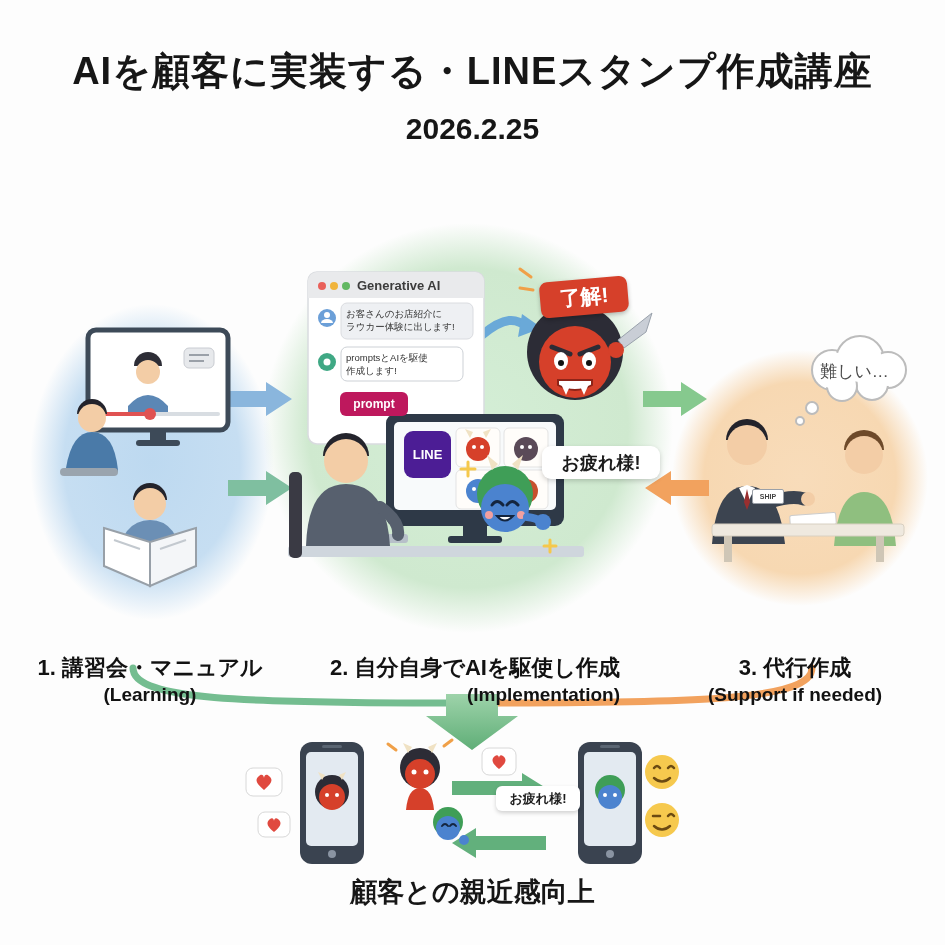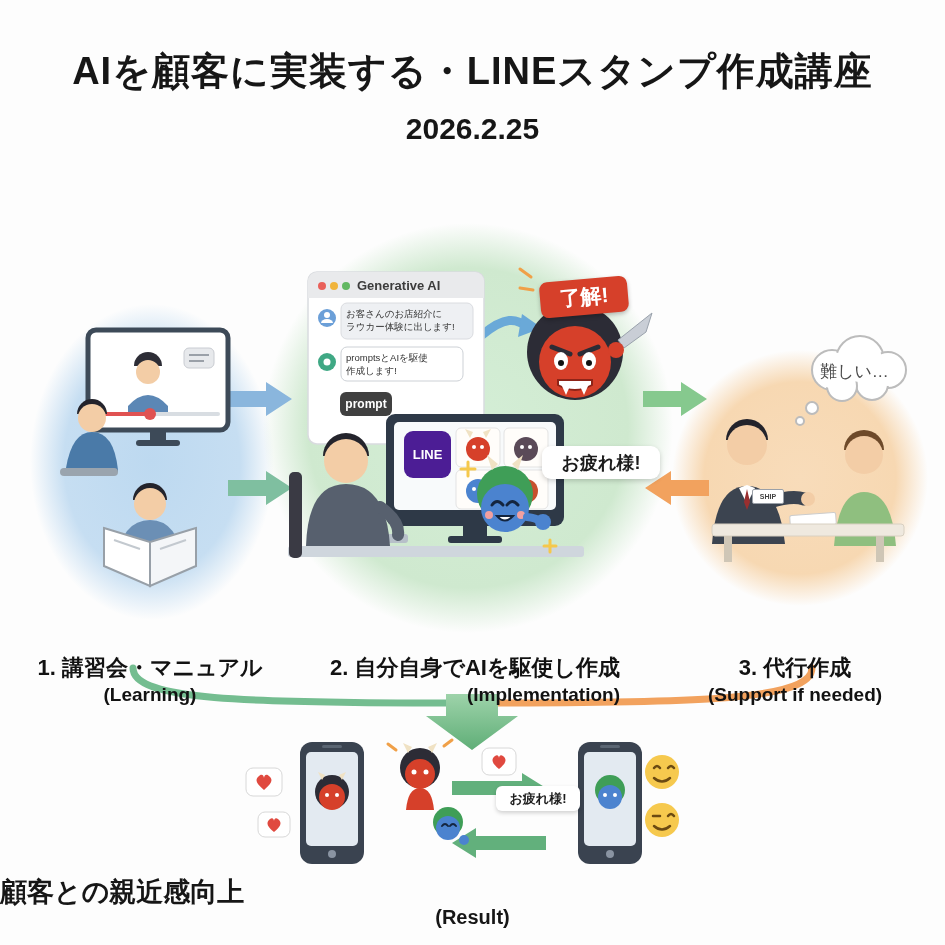--- a/index.html
+++ b/index.html
@@ -8,41 +8,41 @@
   .abs{position:absolute;}
   .ctr{display:flex;align-items:center;justify-content:center;text-align:center;}
   .preline{white-space:pre-line;}
   #title{top:46px;left:0;width:945px;text-align:center;font-size:38px;font-weight:800;letter-spacing:1px;}
   #date{top:112px;left:0;width:945px;text-align:center;font-size:30px;font-weight:800;}
   #bgsvg{top:0;left:0;z-index:0;}
   .ovl{z-index:2;}
   #genai-title{left:357px;top:278px;width:120px;font-size:13px;font-weight:700;color:#3c3c3c;}
   #user-msg{left:346px;top:307px;width:126px;font-size:9.5px;line-height:1.4;color:#333;}
   #ai-msg{left:346px;top:351px;width:114px;font-size:9.5px;line-height:1.4;color:#333;}
-  #prompt-btn{left:340px;top:392px;width:52px;height:24px;background:#404040;border-radius:6px;
+  #prompt-btn{left:340px;top:392px;width:68px;height:24px;background:#be185d;border-radius:6px;
               color:#fff;font-size:12px;font-weight:700;}
   #line-tile{left:404px;top:431px;width:47px;height:47px;background:#4c1d95;border-radius:9px;
              color:#fff;font-size:13px;font-weight:800;}
   #ok-label{left:540px;top:279px;width:88px;height:36px;background:#d6402a;border-radius:8px;
             color:#fff;font-size:21px;font-weight:800;transform:rotate(-5deg);
             box-shadow:0 2px 4px rgba(0,0,0,.25);}
   #thanks-label{left:542px;top:446px;width:118px;height:33px;background:#fff;border-radius:9px;
                 color:#1c1c1c;font-size:18px;font-weight:800;box-shadow:0 2px 5px rgba(0,0,0,.18);}
   #ship-badge{left:752px;top:489px;width:30px;height:13px;background:#fff;border:1px solid #9aa0a8;
               border-radius:2px;color:#444;font-size:7px;font-weight:700;}
   #thought-text{left:820px;top:360px;width:84px;text-align:left;font-size:17px;font-weight:400;color:#4c4c4c;}
   .step{text-align:center;color:#121212;}
   .step-main{font-size:22px;font-weight:800;line-height:1.25;margin-top:44px;}
   .step-sub{font-size:19px;font-weight:800;line-height:1.35;}
   #step1{left:10px;top:610px;width:280px;}
   #step2{left:280px;top:610px;width:340px;text-align:right;}
   #step3{left:650px;top:610px;width:290px;}
   #bottom-sticker{left:496px;top:786px;width:84px;height:25px;background:#fff;border-radius:6px;
                   color:#1c1c1c;font-size:13px;font-weight:800;box-shadow:0 2px 4px rgba(0,0,0,.18);}
-  #result-title{top:874px;left:0;width:945px;font-size:27px;font-weight:800;}
+  #result-title{top:874px;left:0;width:945px;text-align:center;font-size:27px;font-weight:800;}
   #result-sub{top:906px;left:0;width:945px;text-align:center;font-size:20px;font-weight:800;}
 </style>
 </head>
 <body>
 
 <div class="canvas">
 
   <svg id="bgsvg" class="abs" width="945" height="945" viewBox="0 0 945 945">
     <defs>
       <radialGradient id="gBlue">
@@ -316,15 +316,14 @@
     <div class="step-main">2. 自分自身でAIを駆使し作成</div>
     <div class="step-sub">(Implementation)</div>
   </div>
   <div id="step3" class="abs ovl step">
     <div class="step-main">3. 代行作成</div>
     <div class="step-sub">(Support if needed)</div>
   </div>
 
   <div id="bottom-sticker" class="abs ovl ctr">お疲れ様!</div>
   <div id="result-title" class="abs ovl">顧客との親近感向上</div>
-  <div id="result-sub" class="abs ovl">(Result)</div>
 
 </div>
 
 </body></html>

